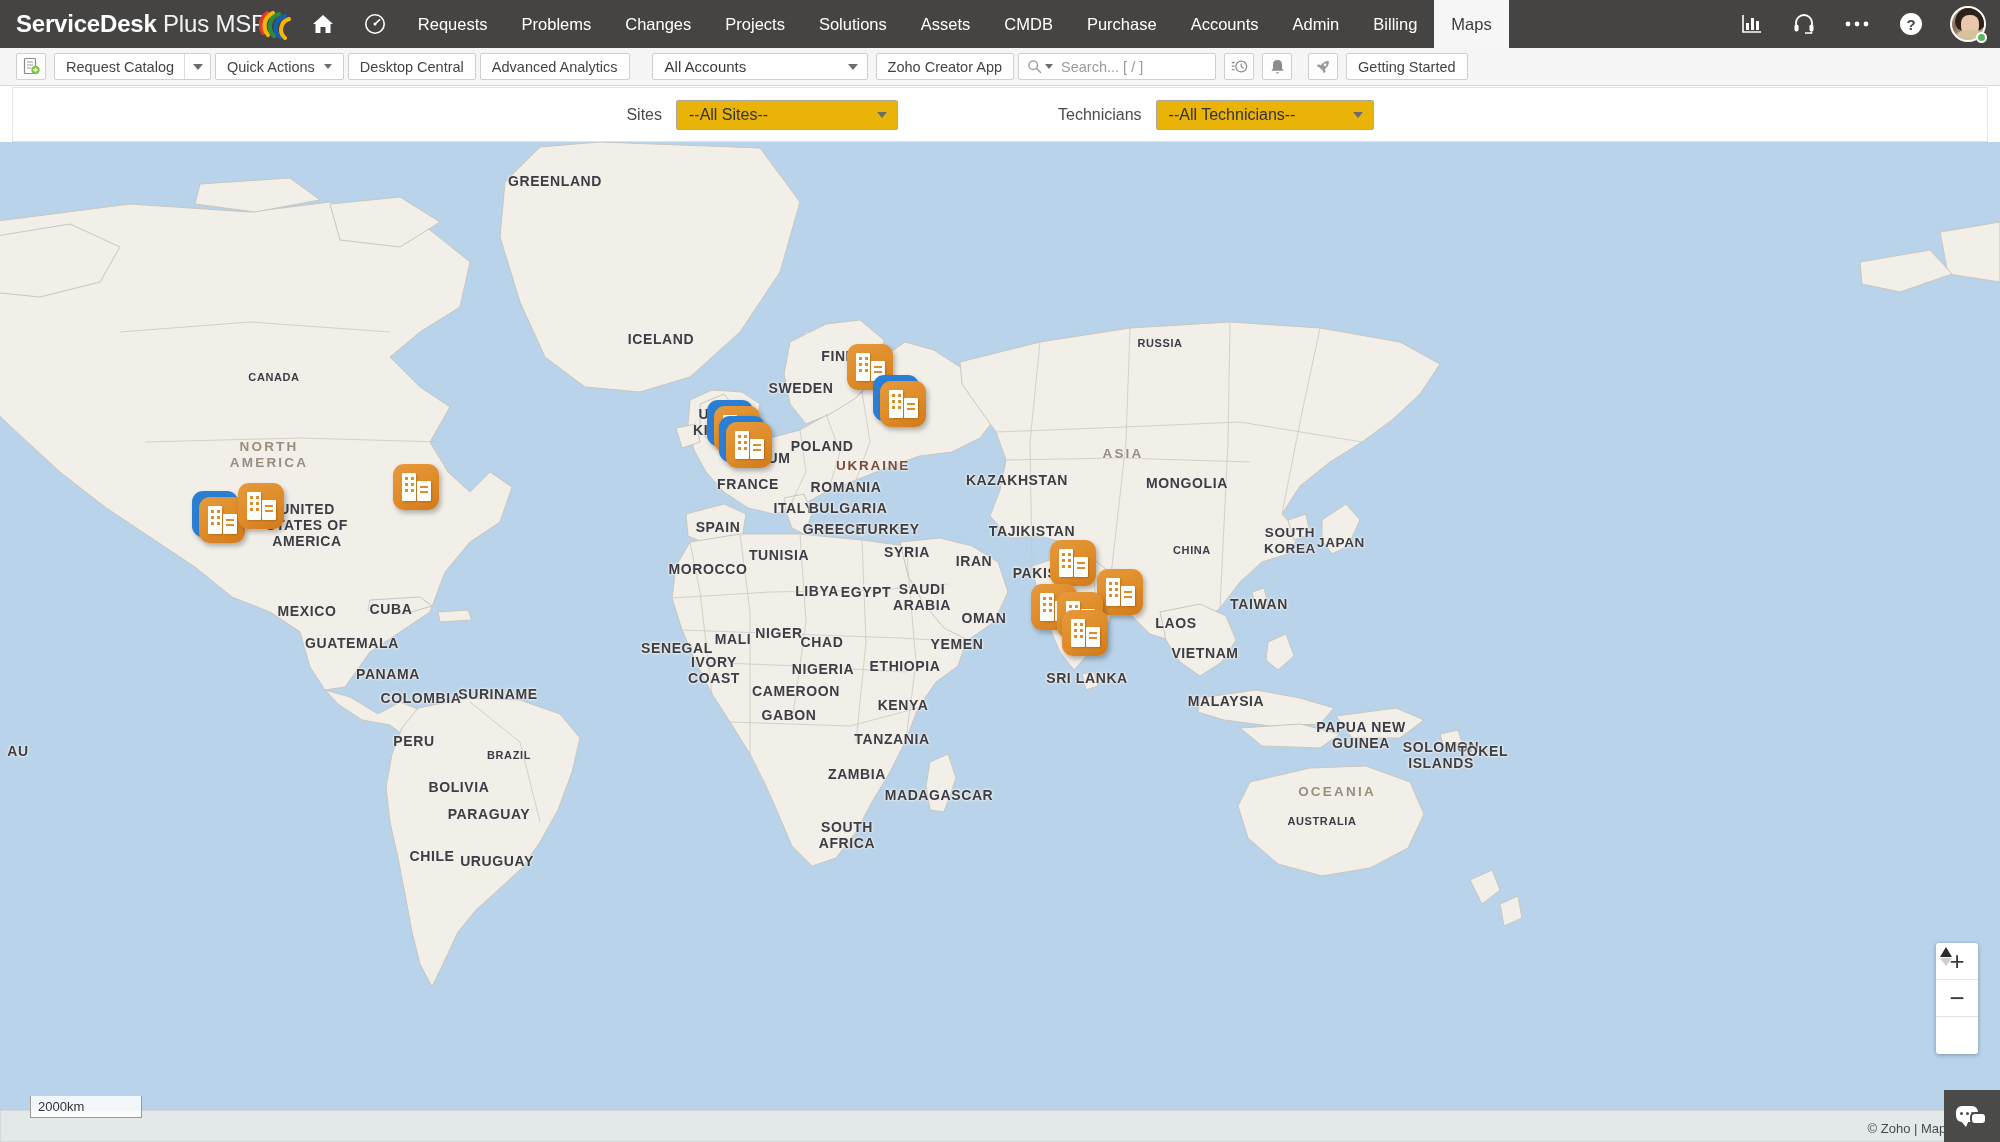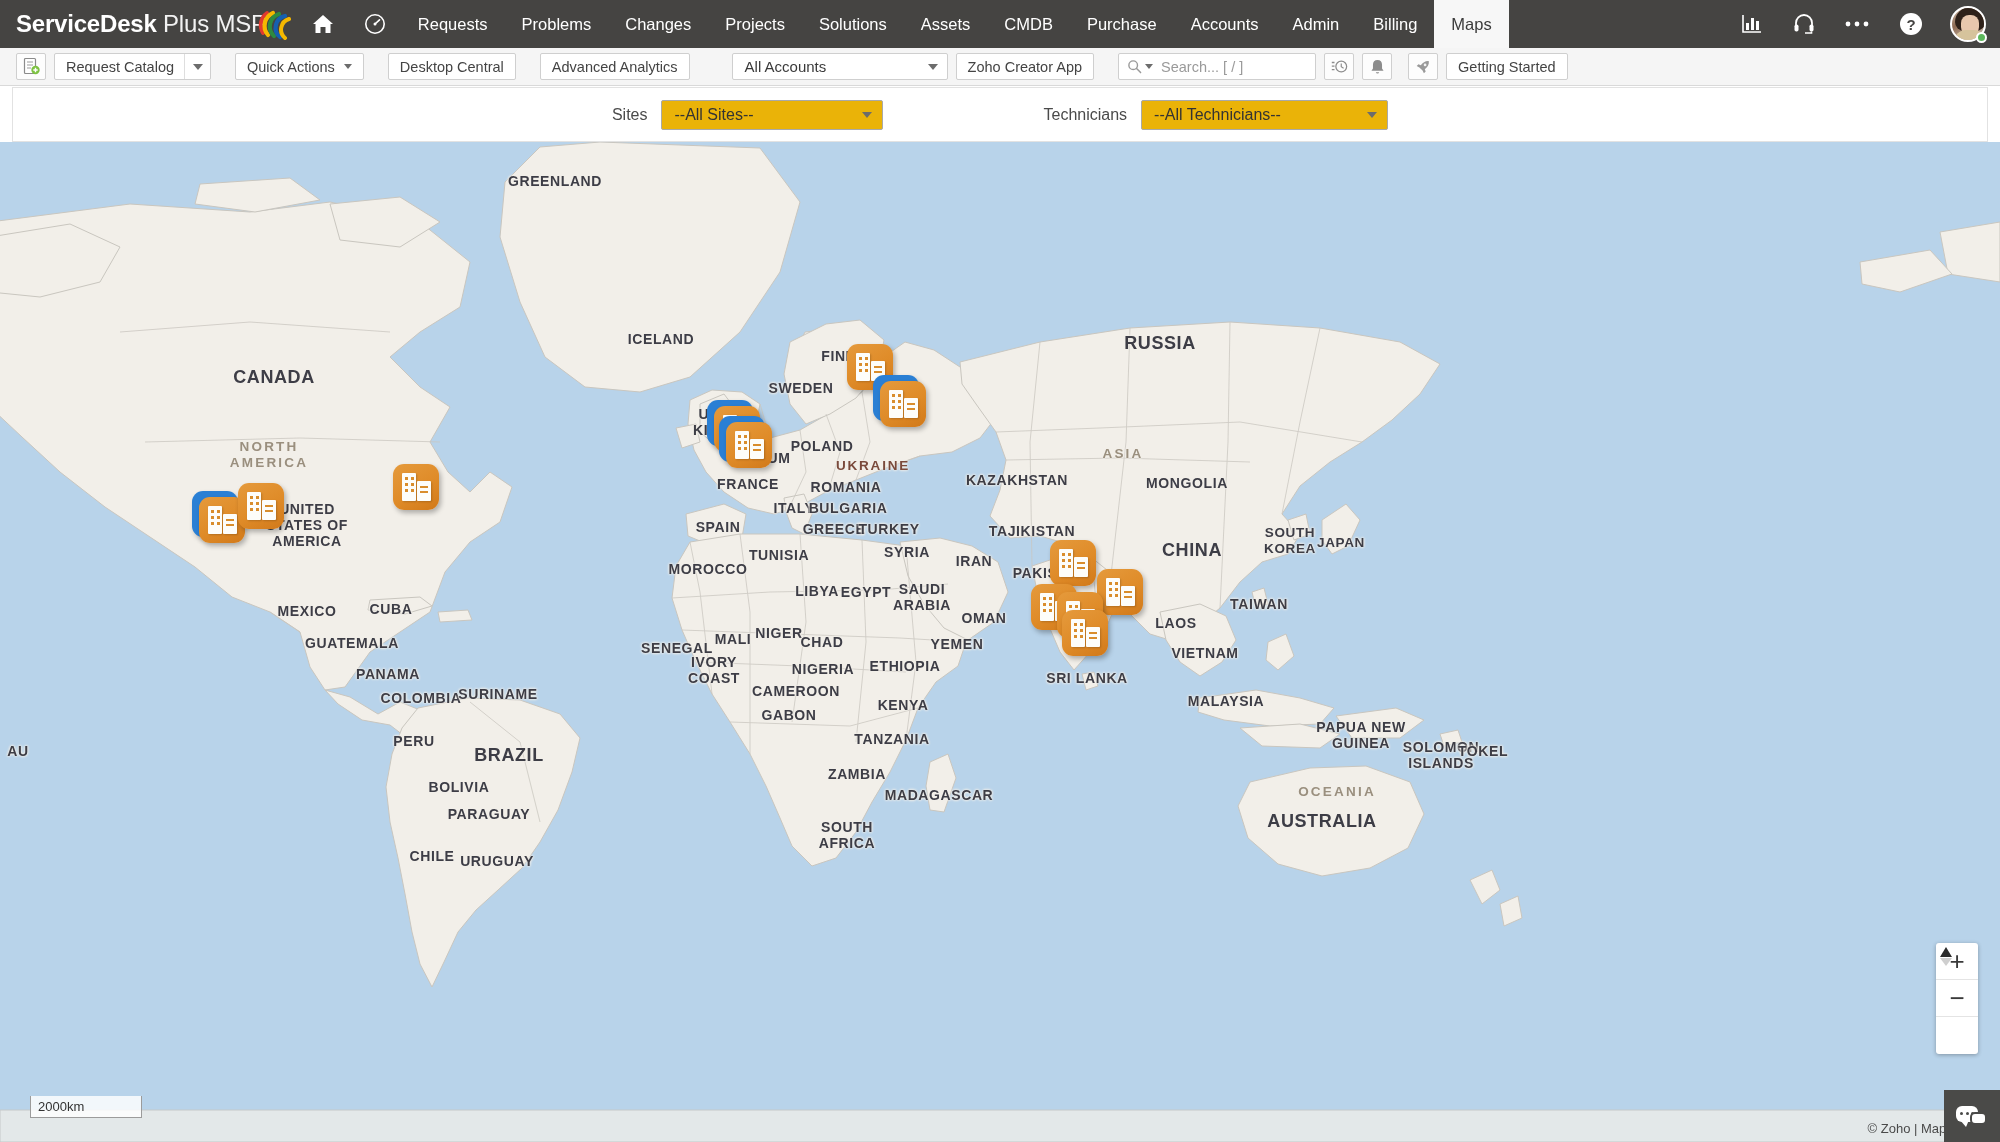--- a/index.html
+++ b/index.html
@@ -88,21 +88,21 @@
   .sb-iconbtn {
     width: 30px; height: 27px;
     background: #fdfdfd; border: 1px solid #cfcfcf; border-radius: 2px;
     display: flex; align-items: center; justify-content: center;
     cursor: pointer; margin-right: 8px;
   }
   .sb-btn {
     height: 27px; background: #ffffff; border: 1px solid #cfcfcf; border-radius: 2px;
     display: flex; align-items: center; padding: 0 11px;
     font-size: 14.5px; color: #444; white-space: nowrap; cursor: pointer;
-    margin-right: 24px;
+    margin-right: 4px;
   }
   .sb-btn.split { padding-right: 0; }
   .sb-caret-box {
     width: 26px; height: 25px; display:flex; align-items:center; justify-content:center;
     border-left: 1px solid #dedede; margin-left: 10px;
   }
   .caret {
     width: 0; height: 0;
     border-left: 5px solid transparent; border-right: 5px solid transparent;
     border-top: 6px solid #6c6c6c;
@@ -139,21 +139,21 @@
   .filt-label {
     font-size: 16px; color: #4a4a4a; margin-right: 14px; white-space: nowrap;
   }
   .filt-select {
     height: 30px; background: #eab308; border: 1px solid #a9a9a9; border-radius: 2px;
     display: flex; align-items: center; justify-content: space-between;
     padding: 0 10px 0 12px; font-size: 16px; color: #333;
     cursor: pointer;
   }
   #sites-select { width: 222px; }
-  #tech-select { width: 247px; margin-left: 0; }
+  #tech-select { width: 218px; margin-left: 0; }
   .gap-mid { width: 160px; }
 
   
   .map {
     position: absolute; top: 142px; left: 0;
     width: 2000px; height: 1000px;
     background: #b8d3ea;
     overflow: hidden;
   }
   .map svg { position: absolute; top: 0; left: 0; }
@@ -162,21 +162,21 @@
     position: absolute;
     font-family: "Liberation Sans", sans-serif;
     font-weight: bold;
     color: #3d3d46;
     text-shadow: 0 0 3px #f2efe9, 0 0 3px #f2efe9, 0 0 2px #f2efe9;
     white-space: nowrap;
     transform: translate(-50%, -50%);
     letter-spacing: 0.6px;
     pointer-events: none;
   }
-  .label.sz-l { font-size: 18px; }
+  .label.sz-l { font-size: 11px; }
   .label.sz-m { font-size: 14px; }
   .label.sz-s { font-size: 13.5px; }
   .label.two { line-height: 1.15; text-align: center; }
   .label.ru { color: #7a4a3c; letter-spacing: 1.8px; }
   .label.reg { color: #9a8f7e; letter-spacing: 2.2px; font-weight: bold; }
 
   
   .marker {
     position: absolute;
     width: 46px; height: 46px;

